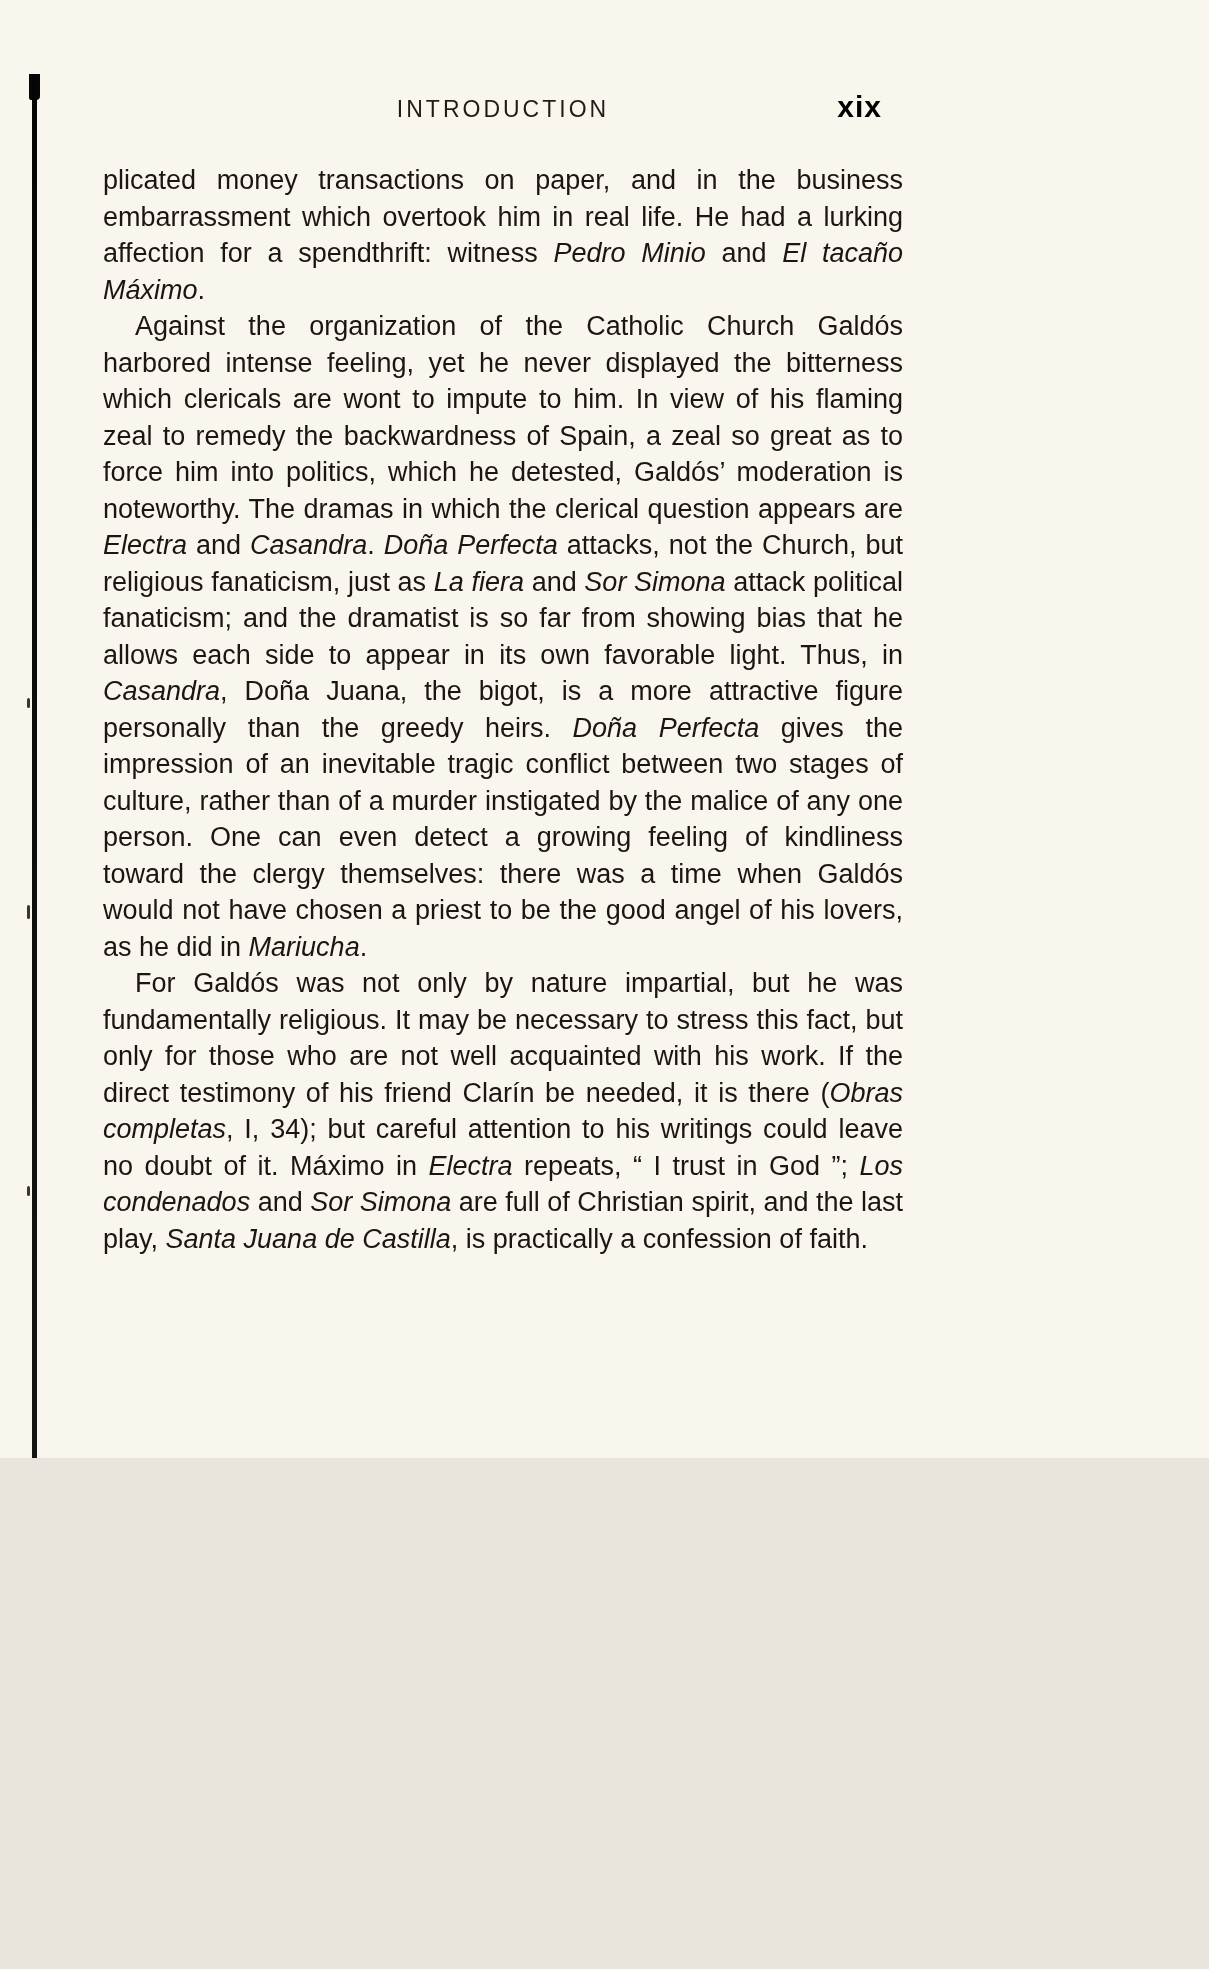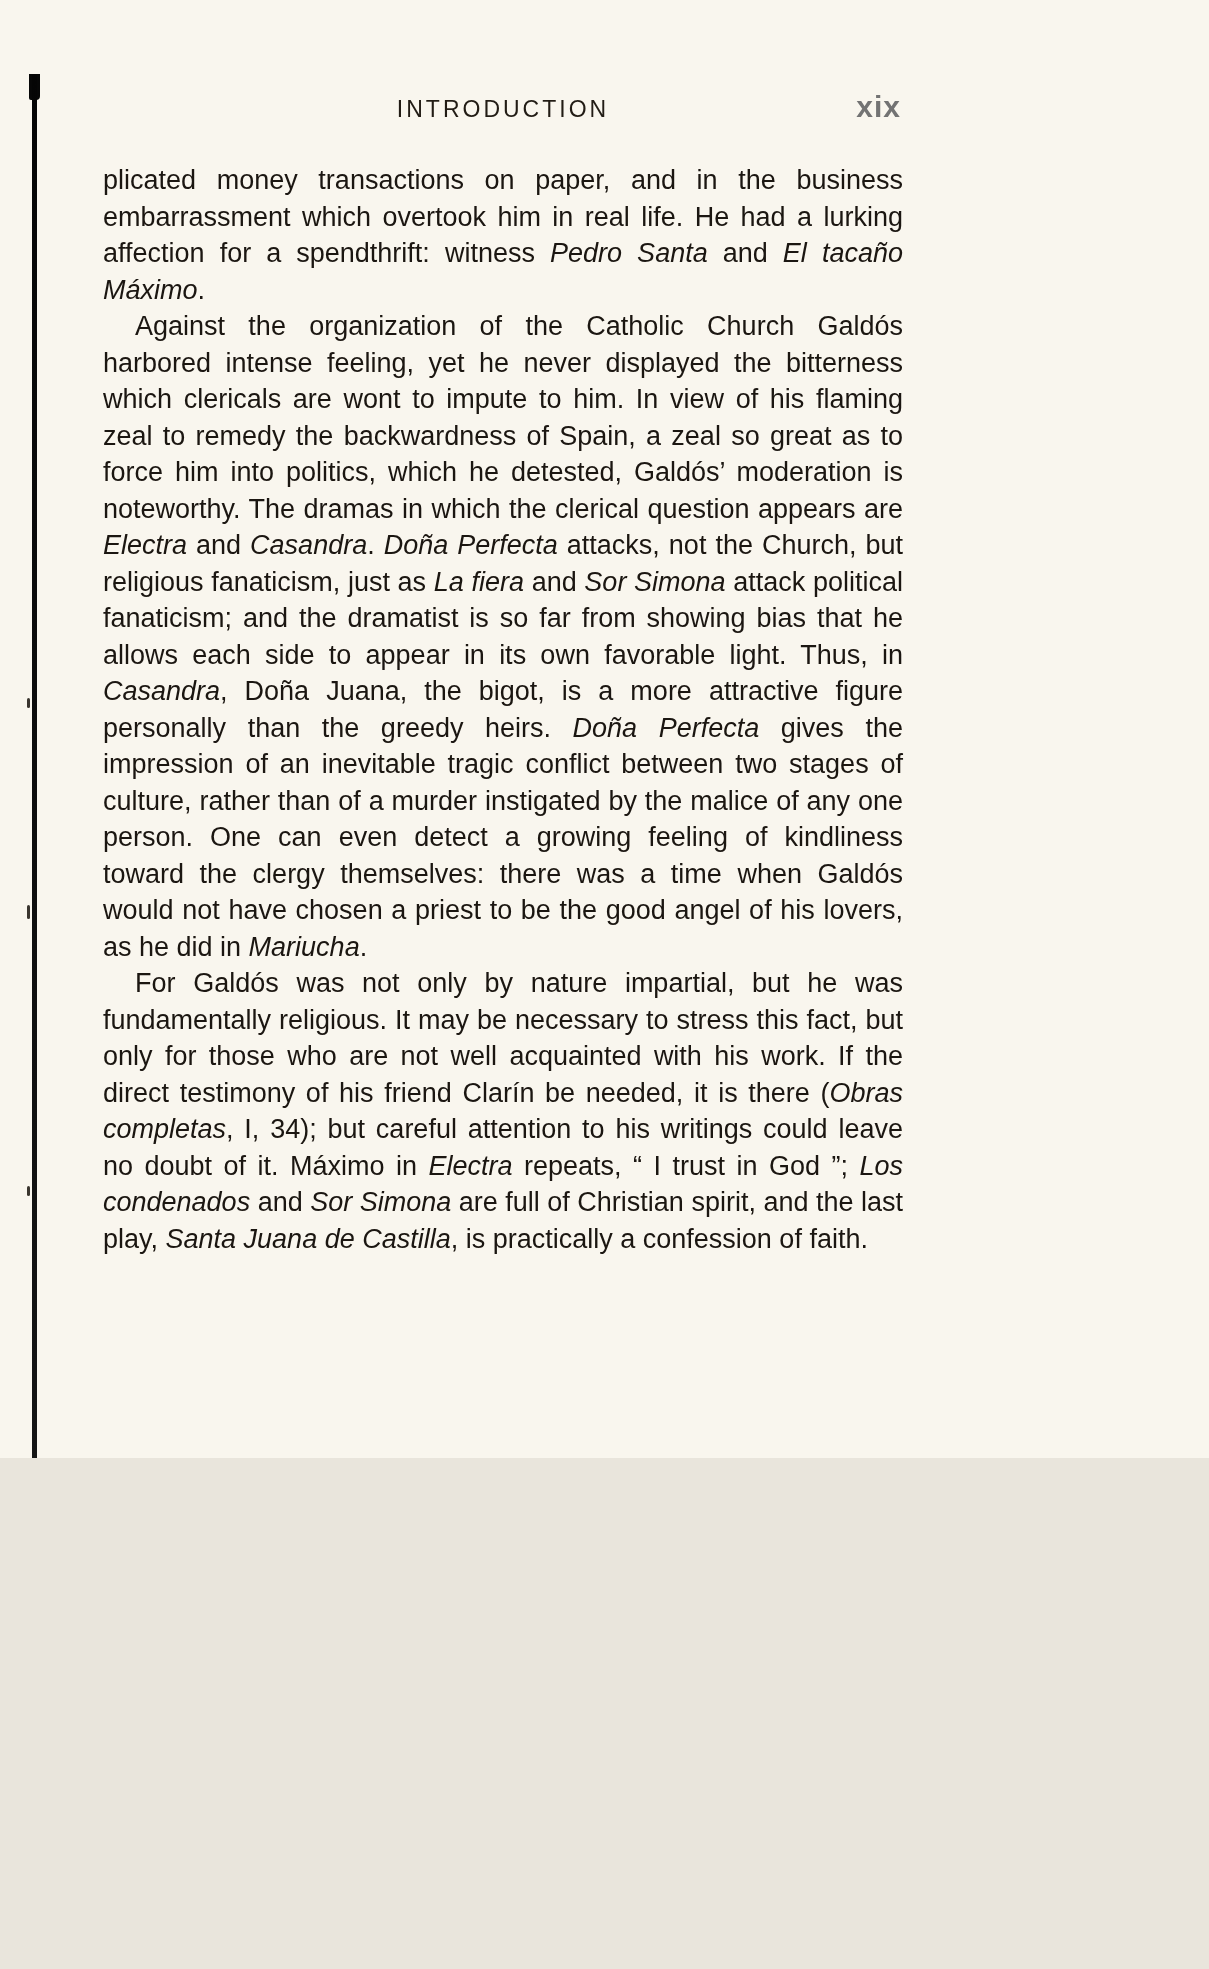--- a/index.html
+++ b/index.html
@@ -79,26 +79,26 @@
   }
   .running-head .head-title {
     display: block;
     text-align: center;
     font-size: 23px;
     letter-spacing: 3px;
     color: #221c15;
   }
   .running-head .page-number {
     position: absolute;
-    right: 2px;
+    right: 21px;
     top: -6px;
     font-size: 30px;
     font-weight: bold;
     letter-spacing: 1px;
-    color: #737373;
+    color: #000000;
   }
   .page-body {
     margin-top: 32px;
     font-size: 27px;
     line-height: 36.5px;
     text-align: justify;
     text-justify: inter-word;
   }
   .page-body p {
     margin: 0;
@@ -125,19 +125,19 @@
   <div class="bottom-bar-step"></div>
   <div class="bottom-bar"></div>
 
   <div class="content">
     <div class="running-head">
       <span class="head-title">INTRODUCTION</span>
       <span class="page-number">xix</span>
     </div>
     <div class="page-body">
 
-    <p class=""><span class="seg">plicated money transactions on paper, and in the business embarrassment which overtook him in real life.  He had a lurking affection for a spendthrift: witness </span><span class="seg italic">Pedro Santa</span><span class="seg"> and </span><span class="seg italic">El tacaño Máximo</span><span class="seg">.</span></p>
+    <p class=""><span class="seg">plicated money transactions on paper, and in the business embarrassment which overtook him in real life.  He had a lurking affection for a spendthrift: witness </span><span class="seg italic">Pedro Minio</span><span class="seg"> and </span><span class="seg italic">El tacaño Máximo</span><span class="seg">.</span></p>
         <p class="indent"><span class="seg">Against the organization of the Catholic Church Galdós harbored intense feeling, yet he never displayed the bitterness which clericals are wont to impute to him.  In view of his flaming zeal to remedy the backwardness of Spain, a zeal so great as to force him into politics, which he detested, Galdós’ moderation is noteworthy.  The dramas in which the clerical question appears are </span><span class="seg italic">Electra</span><span class="seg"> and </span><span class="seg italic">Casandra</span><span class="seg">.  </span><span class="seg italic">Doña Perfecta</span><span class="seg"> attacks, not the Church, but religious fanaticism, just as </span><span class="seg italic">La fiera</span><span class="seg"> and </span><span class="seg italic">Sor Simona</span><span class="seg"> attack political fanaticism; and the dramatist is so far from showing bias that he allows each side to appear in its own favorable light.  Thus, in </span><span class="seg italic">Casandra</span><span class="seg">, Doña Juana, the bigot, is a more attractive figure personally than the greedy heirs.  </span><span class="seg italic">Doña Perfecta</span><span class="seg"> gives the impression of an inevitable tragic conflict between two stages of culture, rather than of a murder instigated by the malice of any one person.  One can even detect a growing feeling of kindliness toward the clergy themselves: there was a time when Galdós would not have chosen a priest to be the good angel of his lovers, as he did in </span><span class="seg italic">Mariucha</span><span class="seg">.</span></p>
         <p class="indent"><span class="seg">For Galdós was not only by nature impartial, but he was fundamentally religious.  It may be necessary to stress this fact, but only for those who are not well acquainted with his work.  If the direct testimony of his friend Clarín be needed, it is there (</span><span class="seg italic">Obras completas</span><span class="seg">, I, 34); but careful attention to his writings could leave no doubt of it.  Máximo in </span><span class="seg italic">Electra</span><span class="seg"> repeats, “ I trust in God ”; </span><span class="seg italic">Los condenados</span><span class="seg"> and </span><span class="seg italic">Sor Simona</span><span class="seg"> are full of Christian spirit, and the last play, </span><span class="seg italic">Santa Juana de Castilla</span><span class="seg">, is practically a confession of faith.</span></p>
       </div>
   </div>
 
 </div>
 
 </body></html>

